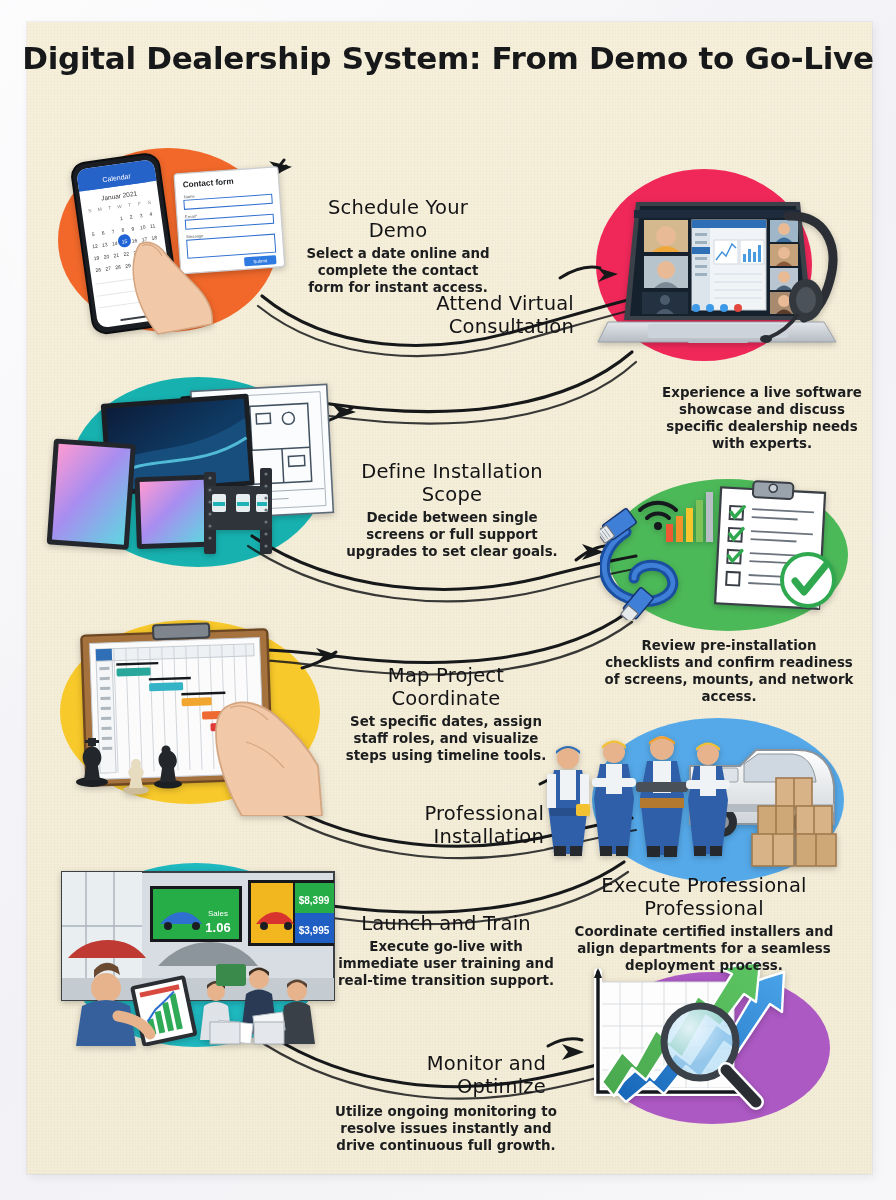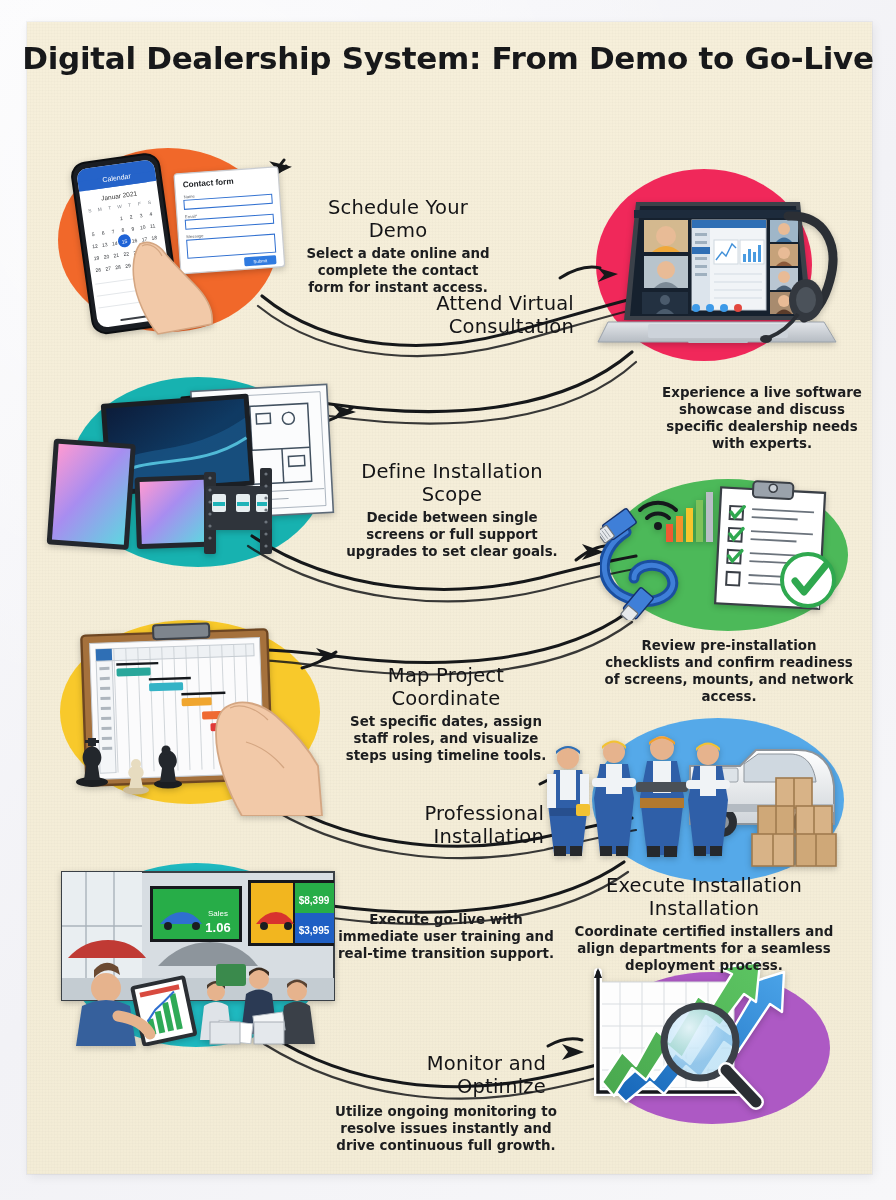--- a/index.html
+++ b/index.html
@@ -712,25 +712,26 @@
 
   <div class="step ta-l" style="left:334px;top:664px;width:224px;">
     <h3>Map Project Coordinate</h3>
     <p>Set specific dates, assign staff roles, and visualize steps using timeline tools.</p>
   </div>
 
   <div class="step ta-r" style="left:392px;top:802px;width:152px;">
     <h3>Professional Installation</h3>
   </div>
   <div class="step ta-c" style="left:556px;top:874px;width:296px;">
-    <h3>Execute Installation Installation</h3>
+    <h3>Execute Professional Professional</h3>
     <p>Coordinate certified installers and align departments for a seamless deployment process.</p>
   </div>
 
   <div class="step ta-l" style="left:334px;top:912px;width:224px;">
+    <h3>Launch and Train</h3>
     <p>Execute go-live with immediate user training and real-time transition support.</p>
   </div>
 
   <div class="step ta-r" style="left:396px;top:1052px;width:150px;">
     <h3>Monitor and Optimize</h3>
   </div>
   <div class="step ta-c" style="left:330px;top:1104px;width:232px;">
     <p>Utilize ongoing monitoring to resolve issues instantly and drive continuous full growth.</p>
   </div>
 

